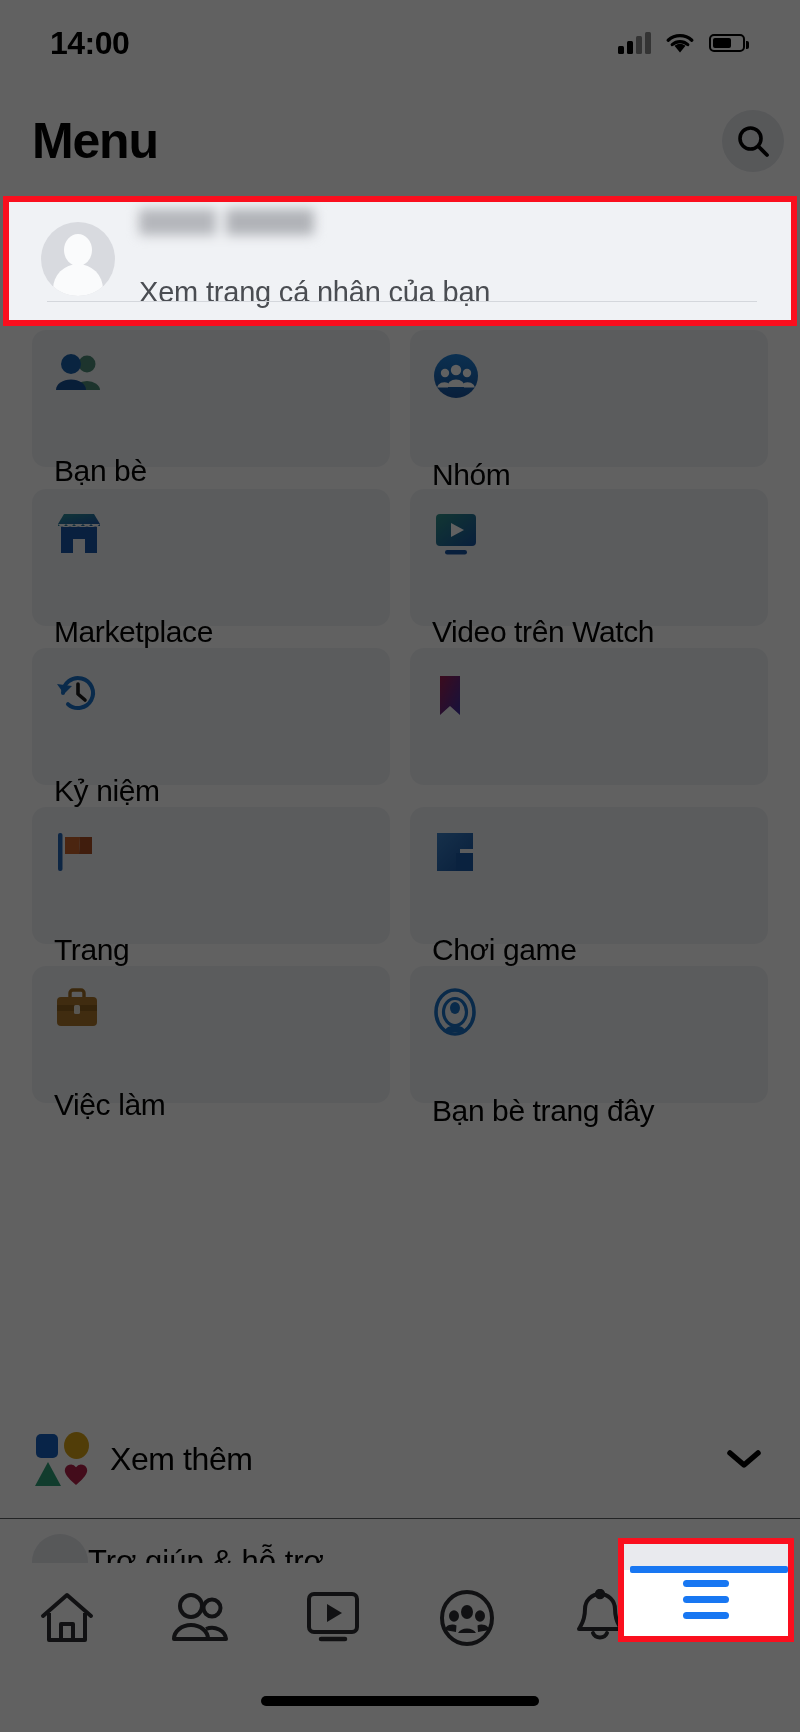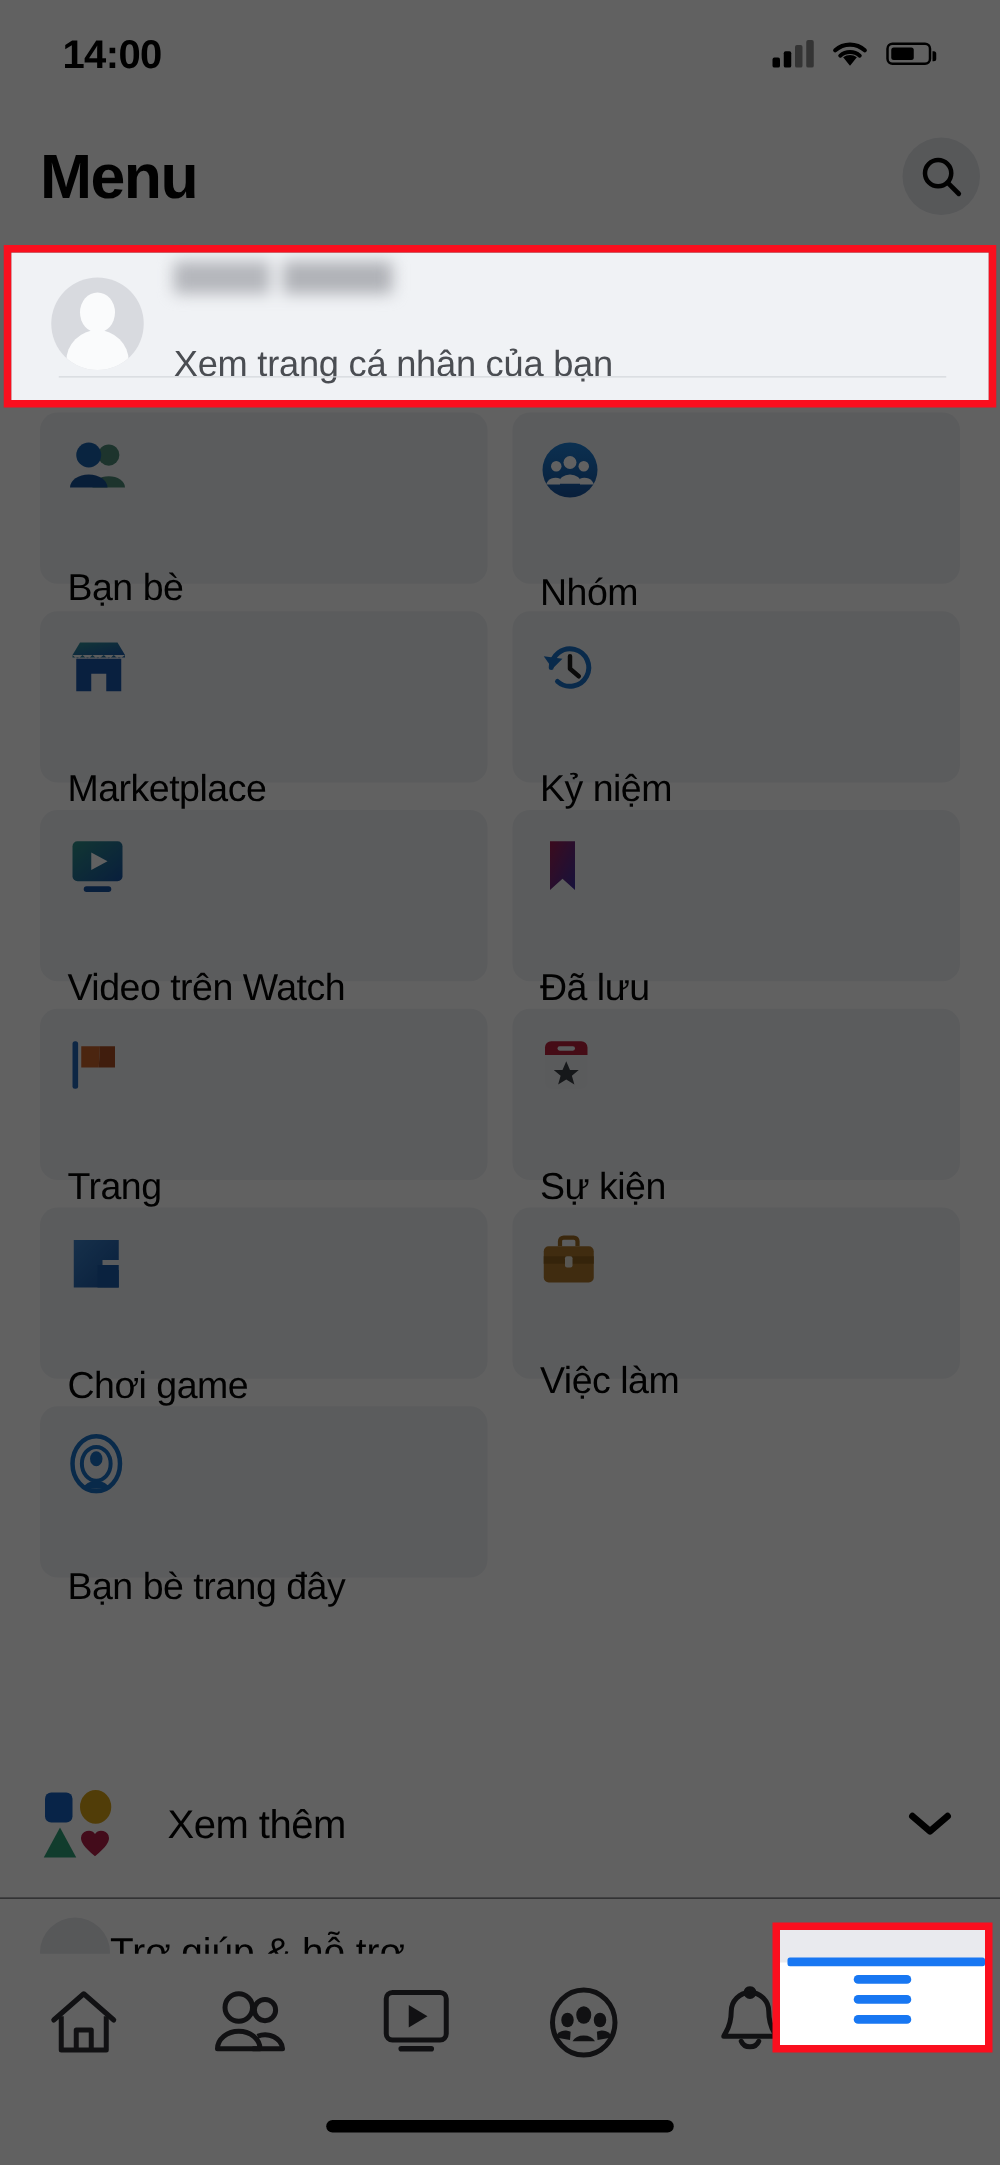--- a/index.html
+++ b/index.html
@@ -177,21 +177,21 @@
     position:absolute; left:32px; top:2px; width:25px; height:27px;
     background:#d4a017; border-radius:50%;
   }
   .seemore .shapes .tr {
     position:absolute; left:3px; top:32px; width:0; height:0;
     border-left:13px solid transparent; border-right:13px solid transparent;
     border-bottom:24px solid #2e9e76;
   }
   .seemore .shapes .ht { position:absolute; left:31px; top:32px; width:26px; height:24px; }
   .seemore .lbl {
-    font-size: 32px; color: #050505; margin-left: 44px; flex: 1;
+    font-size: 32px; color: #050505; margin-left: 20px; flex: 1;
     letter-spacing: -0.4px;
   }
   .divider-full {
     position: absolute; left: 0; top: 1518px;
     width: 800px; height: 1px; background: #5d5f62;
   }
   .cutrow {
     position: absolute; left: 32px; top: 1532px;
     width: 500px; height: 60px;
     display: flex; align-items: center; overflow: hidden;
@@ -337,83 +337,71 @@
             <path d="M4 13 q4 5 8 0 q4 5 8 0 q4 5 9 0 q4 5 8 0 q4 5 9 0 L46 15 H4 Z" fill="url(#gMk)"></path>
             <path d="M7 16 H43 V42 H31 V28 H19 V42 H7 Z" fill="#1a55a6"></path>
           </svg>
         </div>
         <div class="lbl">Marketplace</div>
       </div>
 
       <div class="tile">
         <div class="ico">
           <svg width="48" height="46" viewBox="0 0 48 46">
-            <path d="M9 23 a15 15 0 1 1 5 11.2" stroke="#1a70c4" stroke-width="4" fill="none" stroke-linecap="round"></path>
-            <path d="M3 14 L10 24 L18 16 Z" fill="#1a70c4"></path>
-            <path d="M24 14 V24 L31 30" stroke="#1b1b1b" stroke-width="3.6" fill="none" stroke-linecap="round" stroke-linejoin="round"></path>
-          </svg>
-        </div>
-        <div class="lbl">Kỷ niệm</div>
-      </div>
-
-      <div class="tile">
-        <div class="ico">
-          <svg width="48" height="46" viewBox="0 0 48 46">
             <defs>
                 <linearGradient id="gW" x1="0" y1="0" x2="1" y2="1">
               <stop offset="0" stop-color="#2f8f86"></stop>
                   <stop offset="1" stop-color="#17519f"></stop>
             </linearGradient>
               </defs>
             <rect x="4" y="3" width="40" height="32" rx="4" fill="url(#gW)"></rect>
             <path d="M19 12 L32 19 L19 26 Z" fill="#fff"></path>
             <rect x="13" y="39" width="22" height="4.5" rx="2.2" fill="#17519f"></rect>
           </svg>
         </div>
         <div class="lbl">Video trên Watch</div>
       </div>
 
       <div class="tile">
         <div class="ico">
+          <svg width="48" height="46" viewBox="0 0 48 46">
+            <path d="M9 23 a15 15 0 1 1 5 11.2" stroke="#1a70c4" stroke-width="4" fill="none" stroke-linecap="round"></path>
+            <path d="M3 14 L10 24 L18 16 Z" fill="#1a70c4"></path>
+            <path d="M24 14 V24 L31 30" stroke="#1b1b1b" stroke-width="3.6" fill="none" stroke-linecap="round" stroke-linejoin="round"></path>
+          </svg>
+        </div>
+        <div class="lbl">Kỷ niệm</div>
+      </div>
+
+      <div class="tile">
+        <div class="ico">
           <svg width="36" height="46" viewBox="0 0 36 46">
             <defs>
                 <linearGradient id="gBm" x1="0" y1="0" x2="1" y2="1">
               <stop offset="0" stop-color="#9c1e4e"></stop>
                   <stop offset="1" stop-color="#3b2f9e"></stop>
             </linearGradient>
               </defs>
             <path d="M8 3 H28 V42 L18 33 L8 42 Z" fill="url(#gBm)"></path>
           </svg>
         </div>
-        <div class="lbl">Đã lưu</div>
       </div>
 
       <div class="tile">
         <div class="ico">
           <svg width="46" height="46" viewBox="0 0 46 46">
             <rect x="4" y="4" width="4.5" height="38" rx="2" fill="#2464b4"></rect>
             <path d="M11 8 H26 L25 25 H11 Z" fill="#c4612c"></path>
             <path d="M26 8 H38 V25 H25 Z" fill="#a84e23"></path>
           </svg>
         </div>
         <div class="lbl">Trang</div>
       </div>
 
 
-      <div class="tile">
-        <div class="ico">
-          <svg width="42" height="46" viewBox="0 0 42 46">
-            <rect x="4" y="4" width="34" height="38" rx="5" fill="#eceef1"></rect>
-            <path d="M4 9 a5 5 0 0 1 5 -5 H33 a5 5 0 0 1 5 5 V15 H4 Z" fill="#b5203a"></path>
-            <rect x="14" y="8" width="14" height="3.5" rx="1.7" fill="#eceef1"></rect>
-            <path d="M21 20 L24 27 H31 L25.5 31.5 L27.5 38.5 L21 34.5 L14.5 38.5 L16.5 31.5 L11 27 H18 Z" fill="#3c3f44"></path>
-          </svg>
-        </div>
-        <div class="lbl">Sự kiện</div>
-      </div>
 
       <div class="tile">
         <div class="ico">
           <svg width="46" height="46" viewBox="0 0 46 46">
             <defs>
                 <linearGradient id="gGm" x1="0" y1="0" x2="1" y2="1">
               <stop offset="0" stop-color="#3b7fc4"></stop>
                   <stop offset="1" stop-color="#17529e"></stop>
             </linearGradient>
               </defs>

